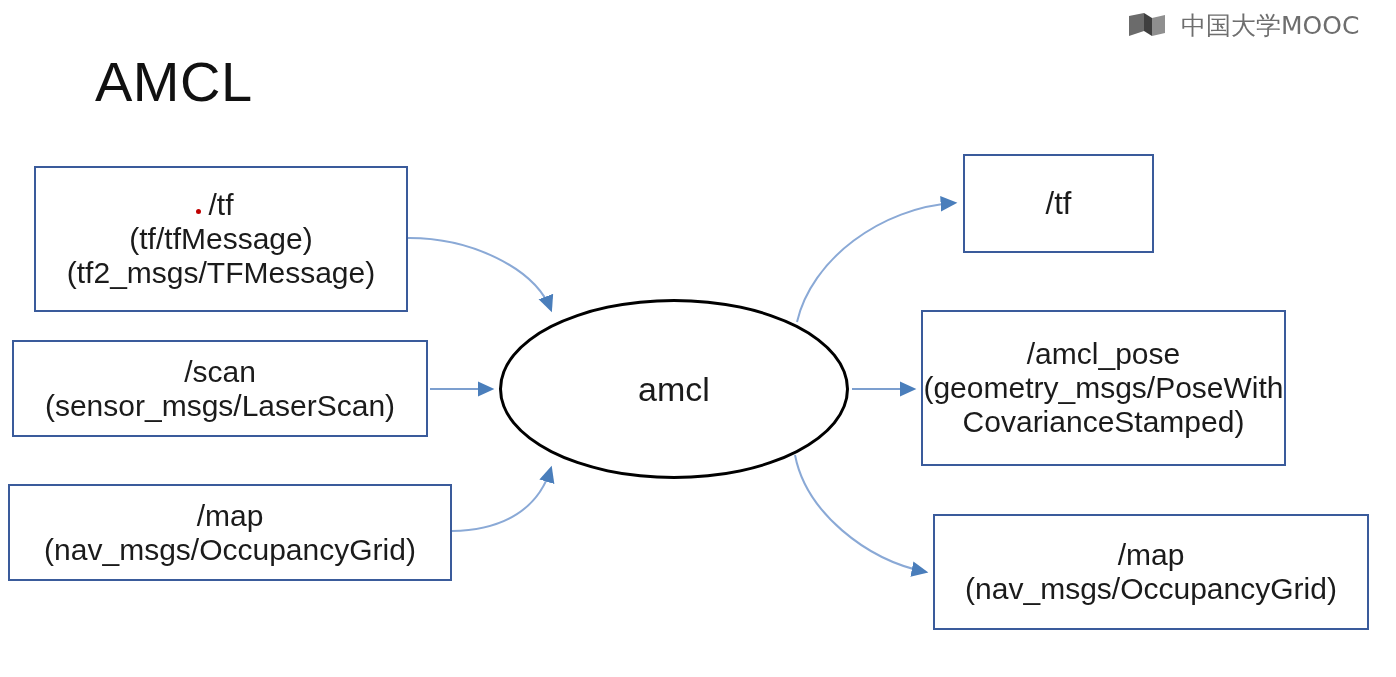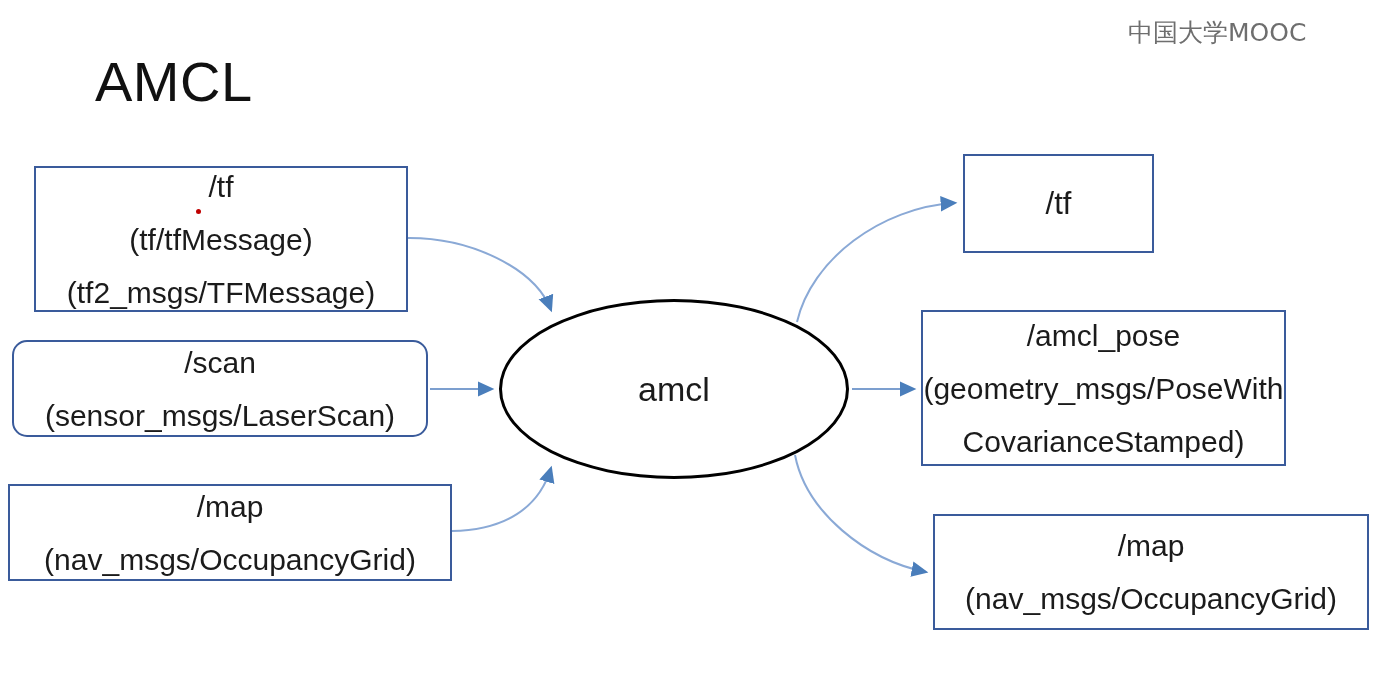--- a/index.html
+++ b/index.html
@@ -16,24 +16,23 @@
     height: 677px;
     background: #ffffff;
   }
 
   
   .brand {
     position: absolute;
     top: 12px;
     left: 1128px;
     display: flex;
-    align-items: flex-end;
-    gap: 7px;
+    align-items: flex-start;
+    gap: 15px;
     height: 34px;
-    flex-direction: column;
   }
   .brand-mark { width: 38px; height: 28px; display: block; }
   .brand-text {
     font-size: 25px;
     color: #6e6e6e;
     letter-spacing: 0px;
     line-height: 28px;
     white-space: nowrap;
     font-family: "DejaVu Sans", sans-serif;
   }
@@ -54,27 +53,27 @@
   .node-box {
     position: absolute;
     border: 2px solid #3a5b9b;
     background: #ffffff;
     display: flex;
     align-items: center;
     justify-content: center;
     text-align: center;
     color: #1b1b1b;
     font-size: 30px;
-    line-height: 53px;
+    line-height: 34px;
     white-space: pre-line;
     padding: 0 4px;
   }
 
   .box-tf-in    { left: 34px;  top: 166px; width: 374px; height: 146px; }
-  .box-scan     { left: 12px;  top: 340px; width: 416px; height: 97px; border-radius: 15px; }
+  .box-scan     { left: 12px;  top: 340px; width: 416px; height: 97px; }
   .box-map-in   { left: 8px;   top: 484px; width: 444px; height: 97px; }
   .box-tf-out   { left: 963px; top: 154px; width: 191px; height: 99px; font-size: 31px;}
   .box-amclpose { left: 921px; top: 310px; width: 365px; height: 156px; }
   .box-map-out  { left: 933px; top: 514px; width: 436px; height: 116px; }
 
   
   .amcl-node {
     position: absolute;
     left: 499px;
     top: 299px;

